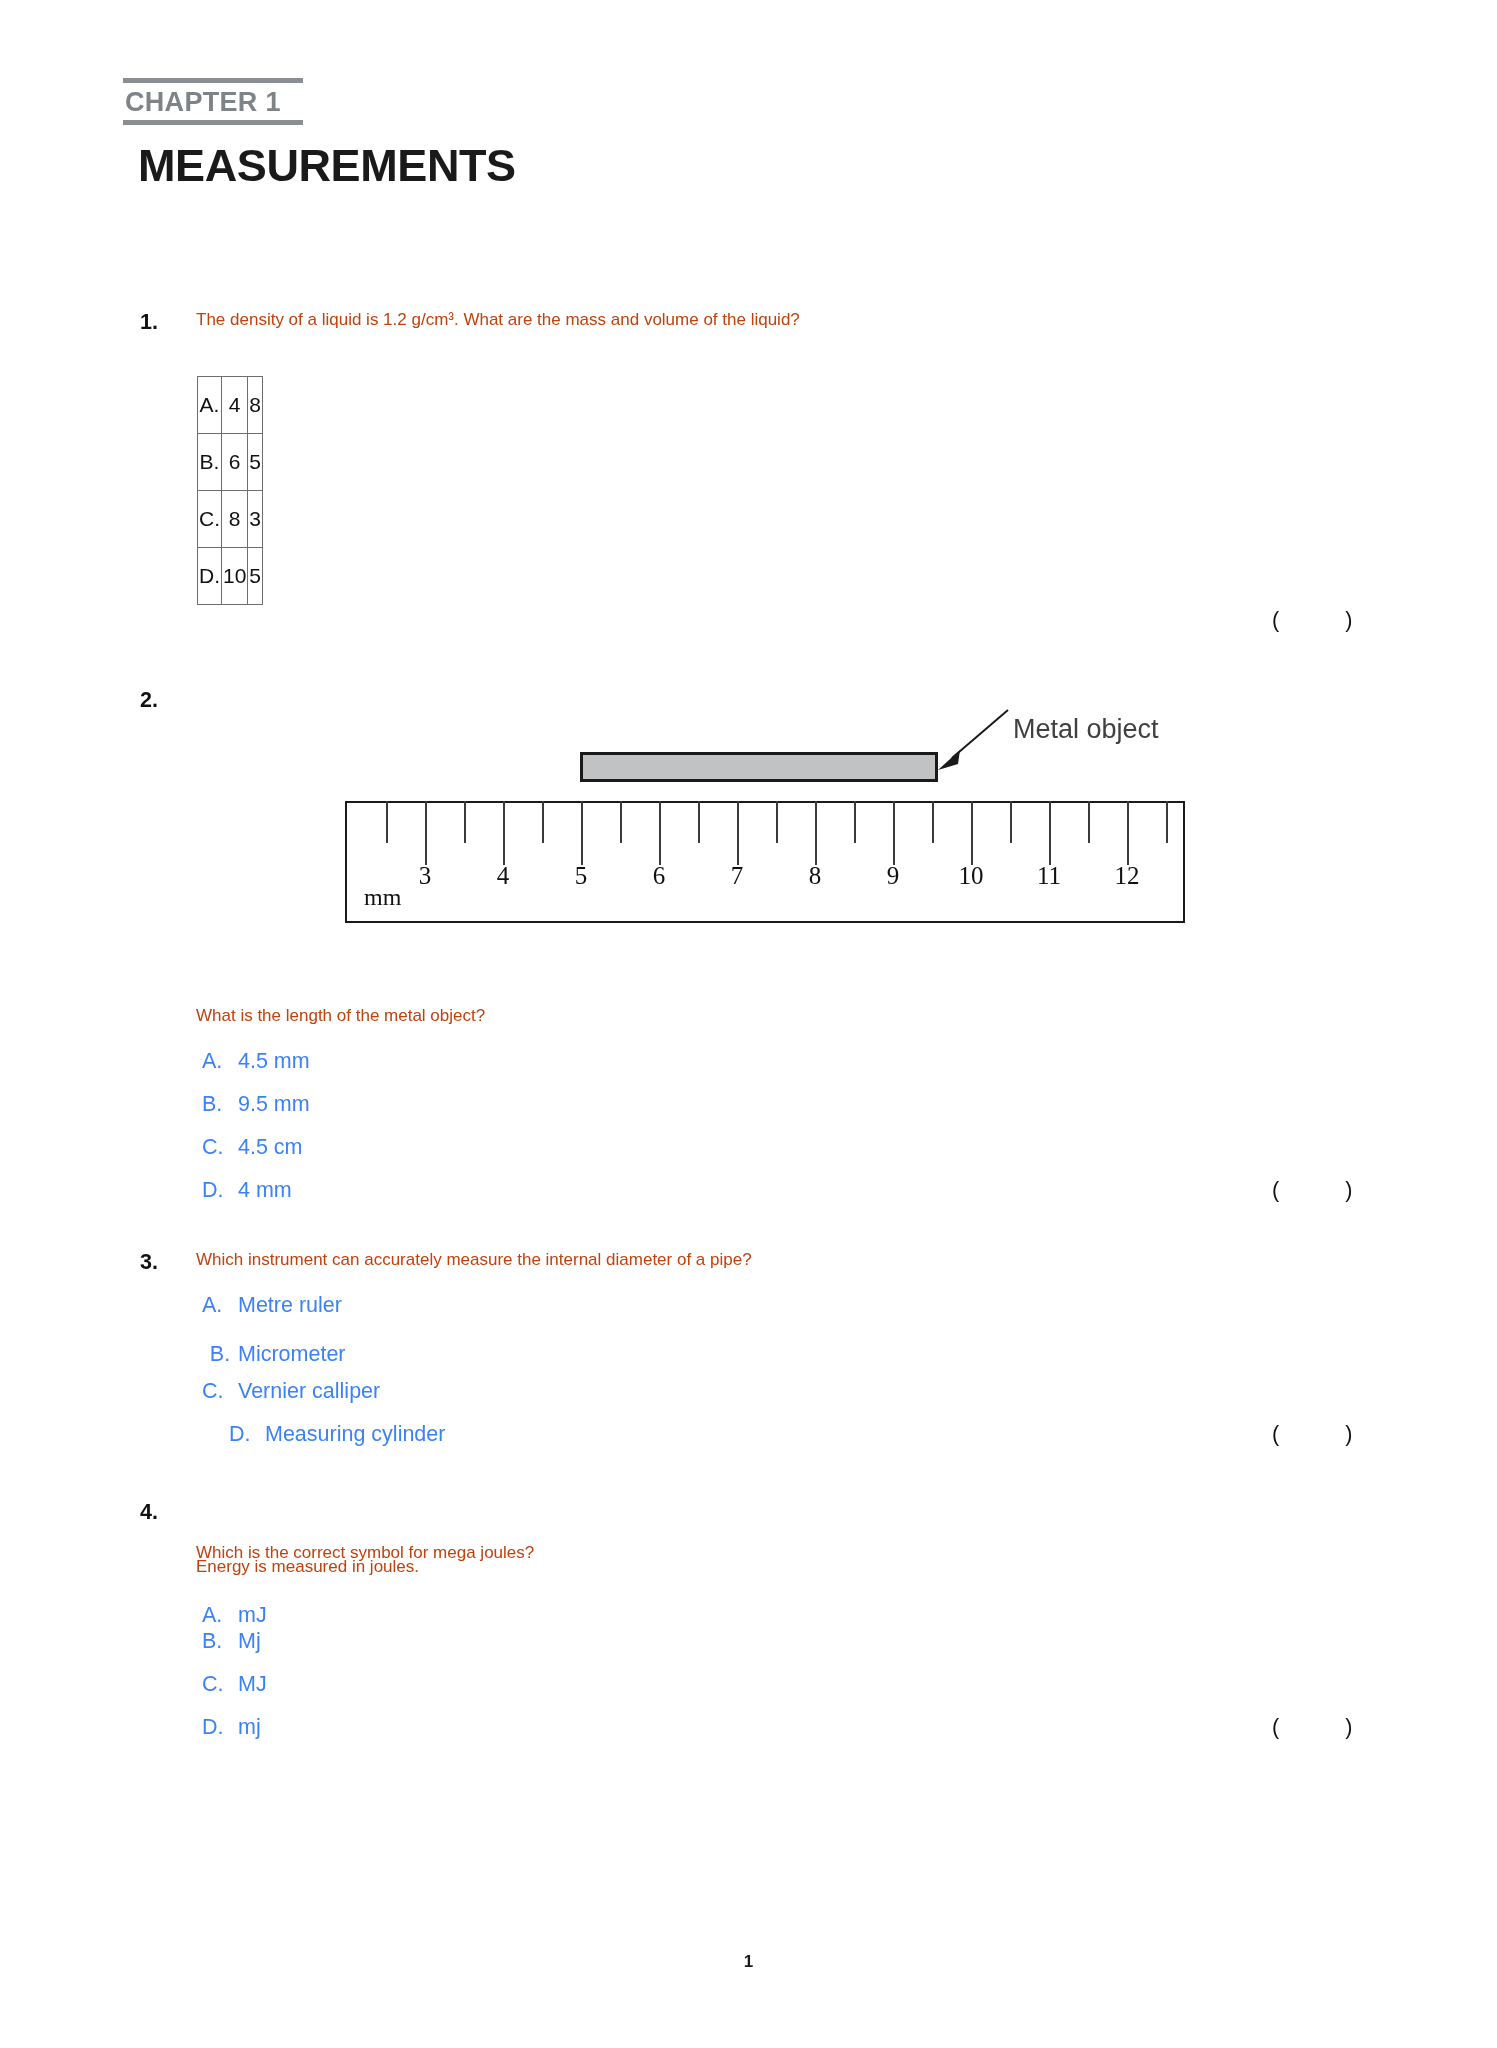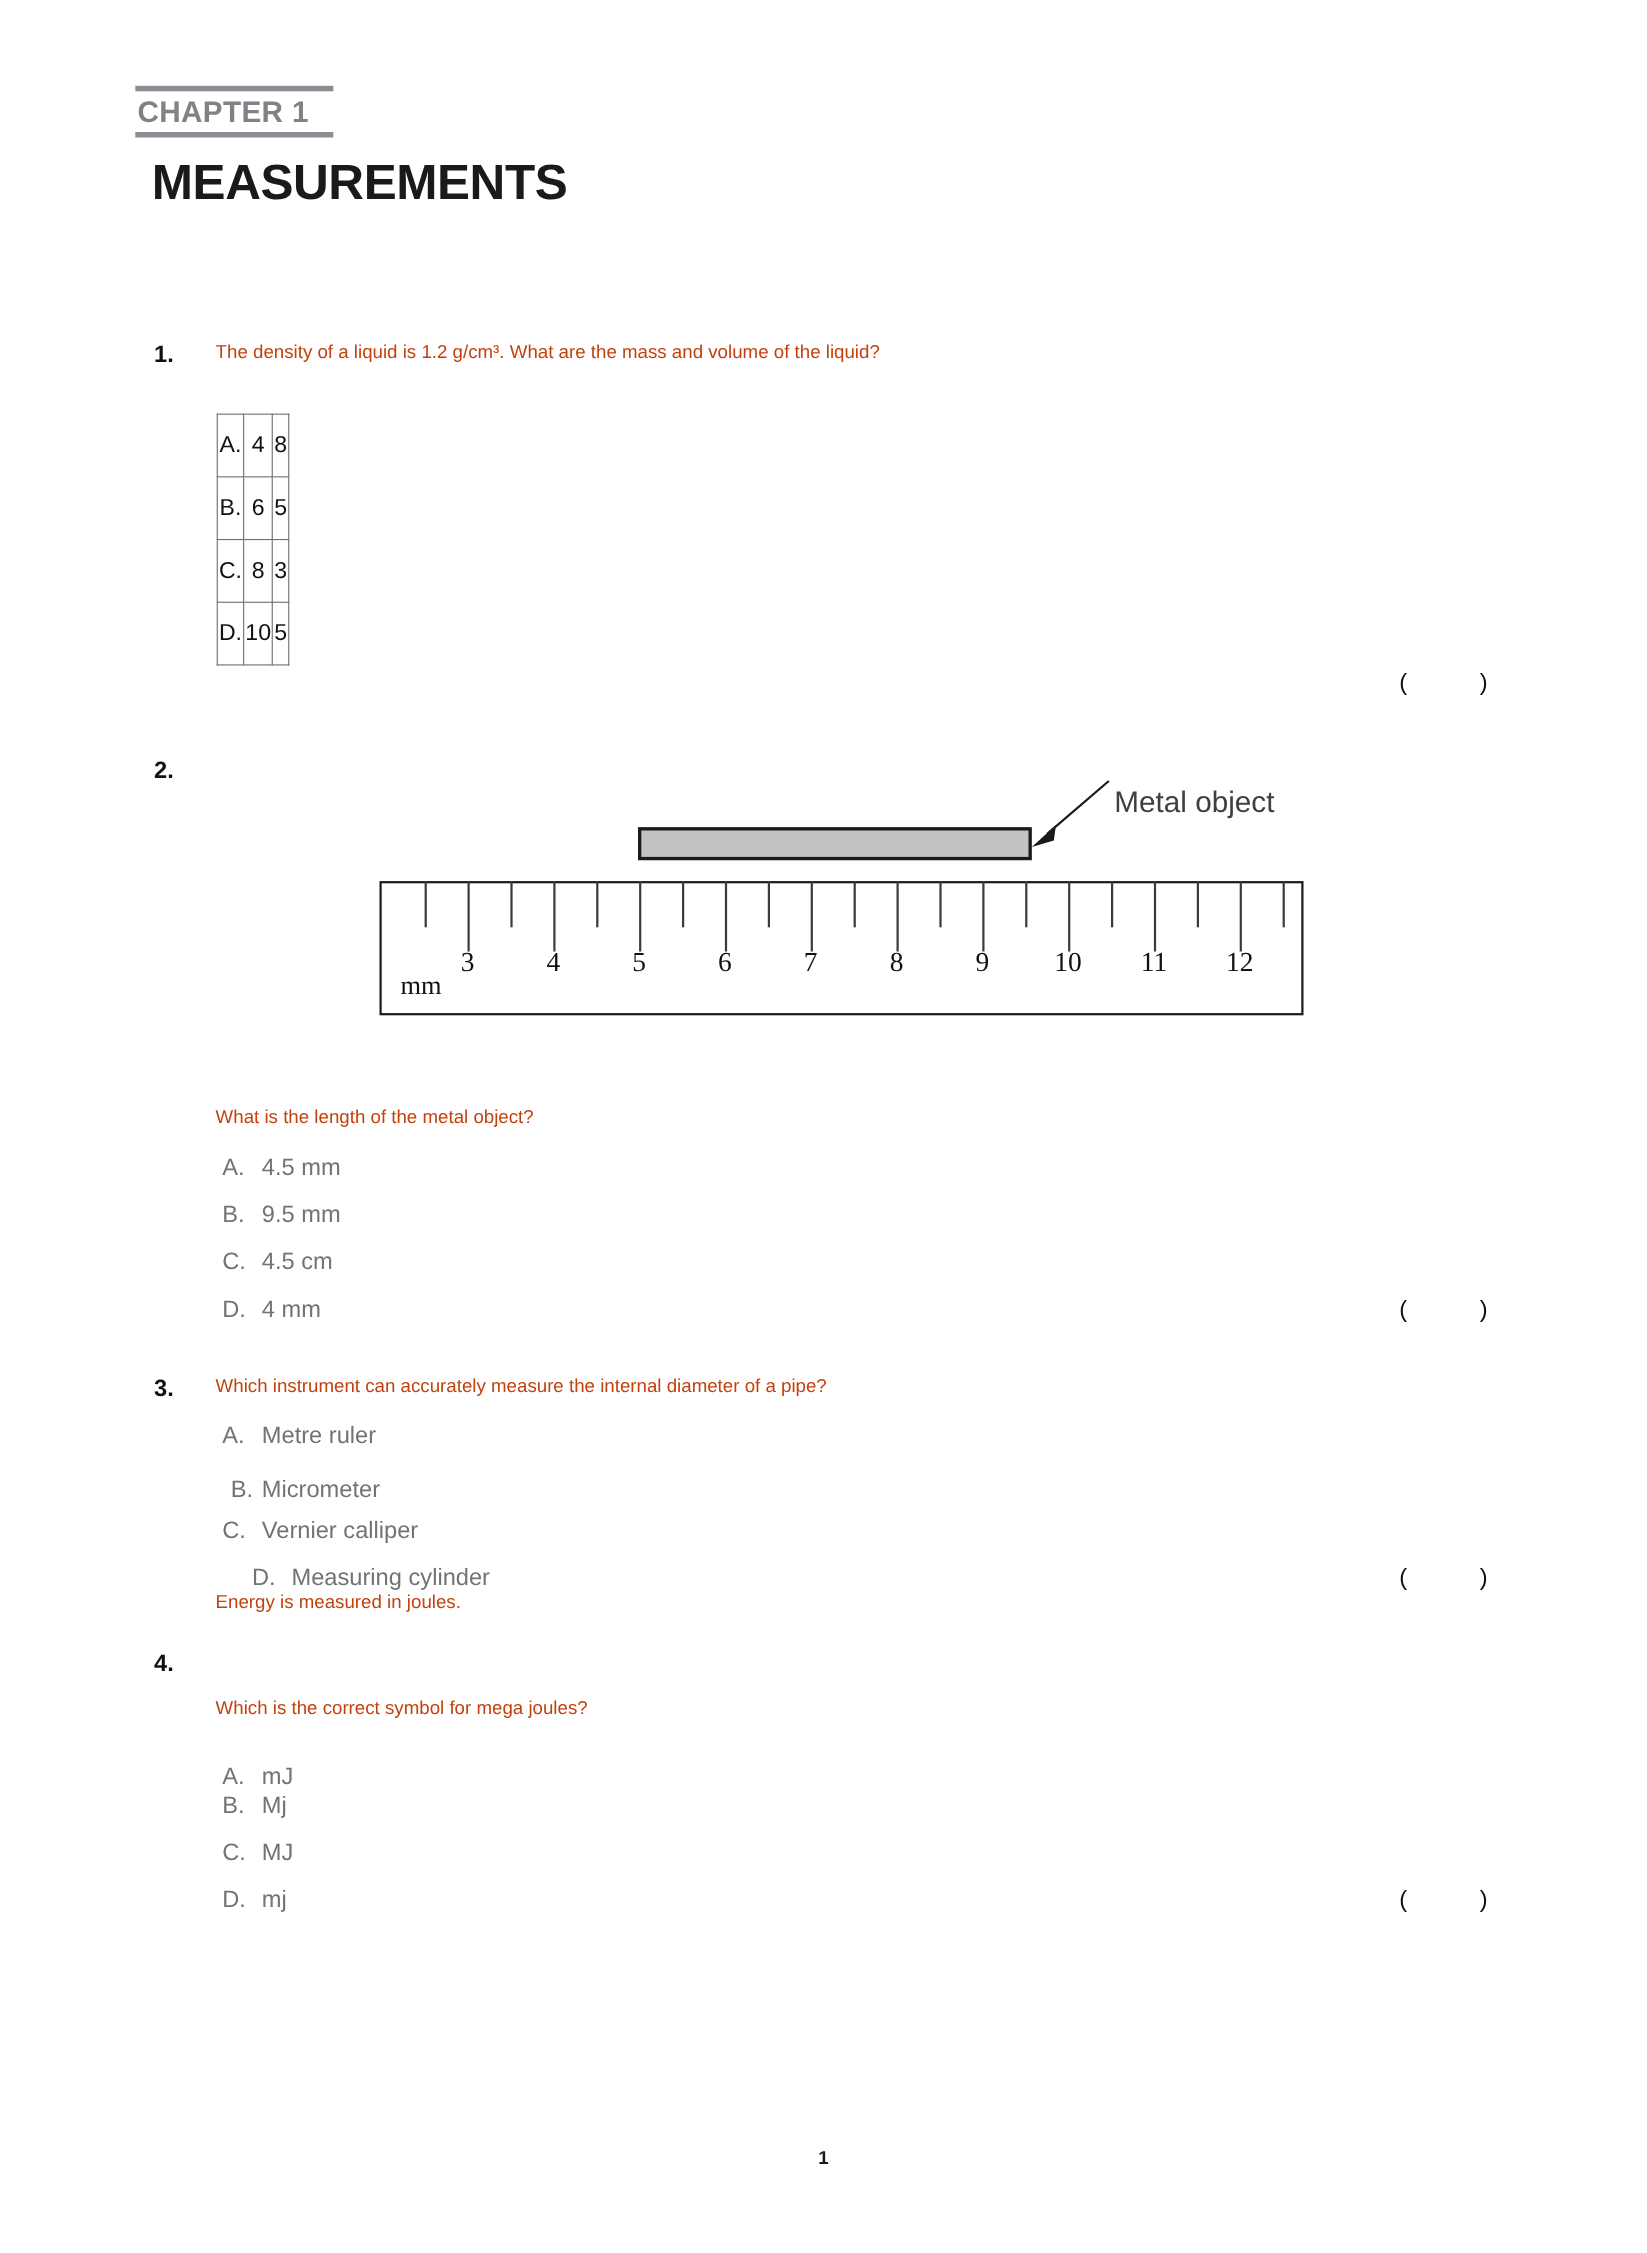--- a/index.html
+++ b/index.html
@@ -63,21 +63,21 @@
   }
   .qtext {
     position: absolute;
     font-size: 17px;
     color: #c2410c;
     white-space: nowrap;
   }
   .opt {
     position: absolute;
     font-size: 21.5px;
-    color: #737373;
+    color: #3b82f6;
     white-space: nowrap;
   }
   .opt .lbl {
     display: inline-block;
     width: 36px;
   }
   .ansbox {
     position: absolute;
     font-size: 21.5px;
     color: #111;
@@ -309,21 +309,21 @@
   </div>
   <div class="opt" style="left:202px; top:1379px;">
     <span class="lbl">C.</span><span>Vernier calliper</span>
   </div>
   <div class="opt" style="left:202px; top:1422px;margin-left:27px;">
     <span class="lbl">D.</span><span>Measuring cylinder</span>
   </div>
   <div class="ansbox" style="left:1272px; top:1422px;">(  )</div>
 
   <div class="qnum" style="left:140px; top:1500px;">4.</div>
-  <div class="qtext" style="left:196px; top:1447px;">Energy is measured in joules.</div>
+  <div class="qtext" style="left:196px; top:1557px;">Energy is measured in joules.</div>
   <div class="qtext" style="left:196px; top:1543px;">Which is the correct symbol for mega joules?</div>
   <div class="opt" style="left:202px; top:1586px;margin-top:17px;">
     <span class="lbl">A.</span><span>mJ</span>
   </div>
   <div class="opt" style="left:202px; top:1629px;">
     <span class="lbl">B.</span><span>Mj</span>
   </div>
   <div class="opt" style="left:202px; top:1672px;">
     <span class="lbl">C.</span><span>MJ</span>
   </div>

